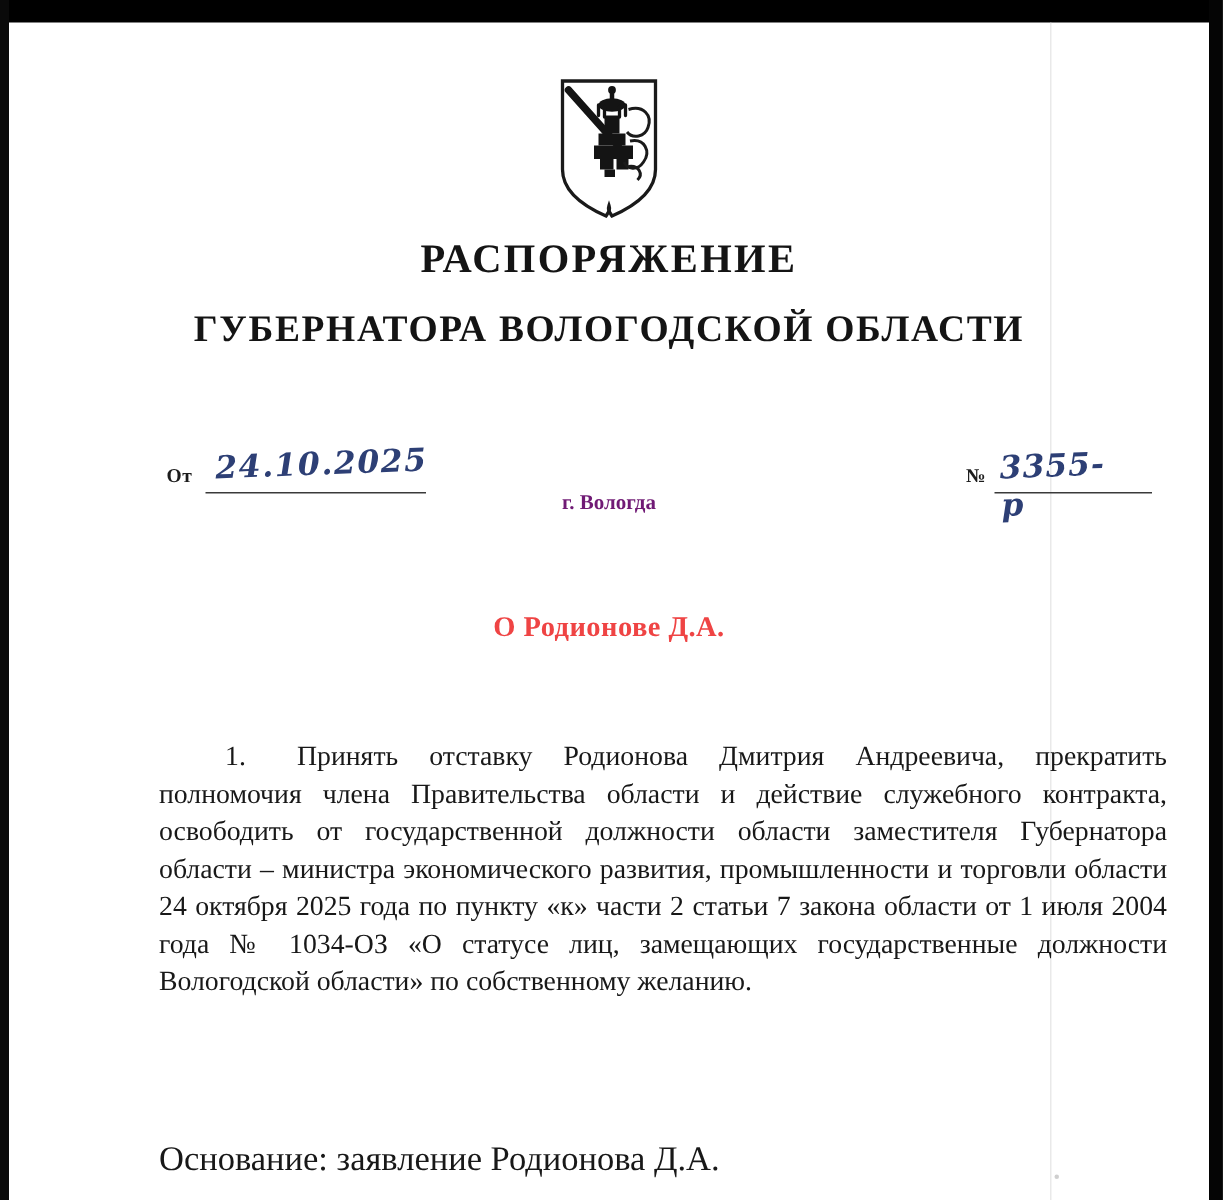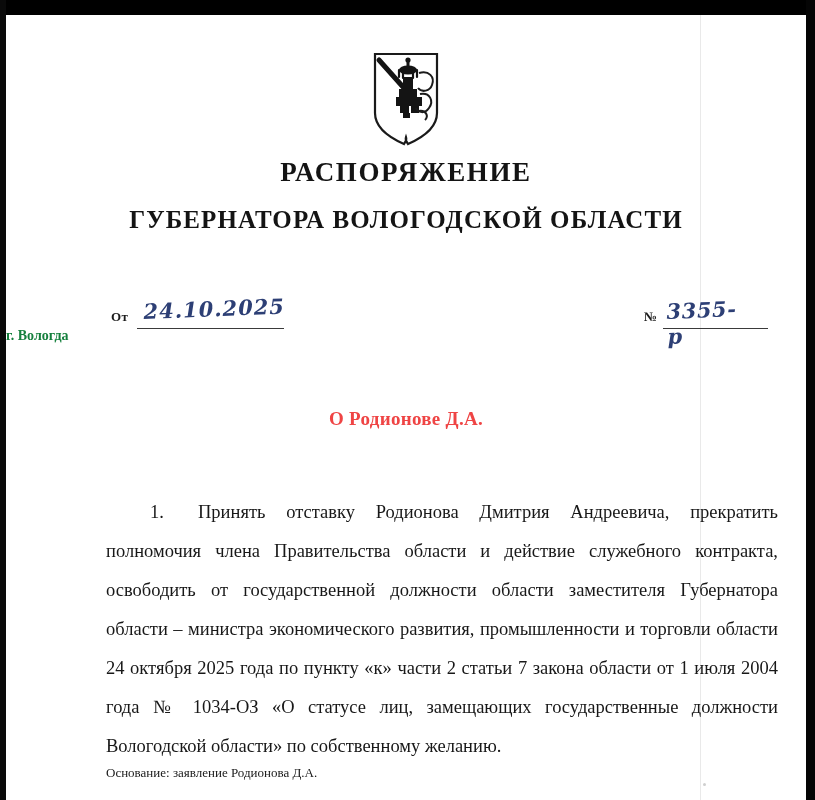--- a/index.html
+++ b/index.html
@@ -173,24 +173,24 @@
     color: #2d3f75;
     letter-spacing: .6px;
     transform: rotate(-2.4deg);
     transform-origin: left bottom;
   }
   .city {
     position: absolute;
     left: 0;
     top: 313px;
     width: 800px;
-    text-align: left;
+    text-align: center;
     font-size: 14px;
     font-weight: bold;
-    color: #15803d;
+    color: #701a75;
   }
 
   
   .subject {
     position: absolute;
     left: 0;
     top: 393px;
     width: 800px;
     text-align: center;
     font-size: 19px;
@@ -199,39 +199,39 @@
     letter-spacing: .3px;
   }
 
   
   .body {
     position: absolute;
     left: 100px;
     top: 478px;
     width: 672px;
     font-size: 18.5px;
-    line-height: 39px;
+    line-height: 25px;
     color: #181818;
     text-align: justify;
     text-justify: inter-word;
   }
   .body p {
     margin: 0;
   }
   .body .item-num {
     display: inline-block;
     width: 92px;
     text-indent: 44px;
   }
   .basis {
     position: absolute;
     left: 100px;
     top: 742px;
     width: 672px;
-    font-size: 13px;
+    font-size: 23px;
     line-height: 32px;
     color: #181818;
   }
 </style>
 </head>
 <body>
 
 <div class="scan">
 
   <div class="edge-left"></div>

